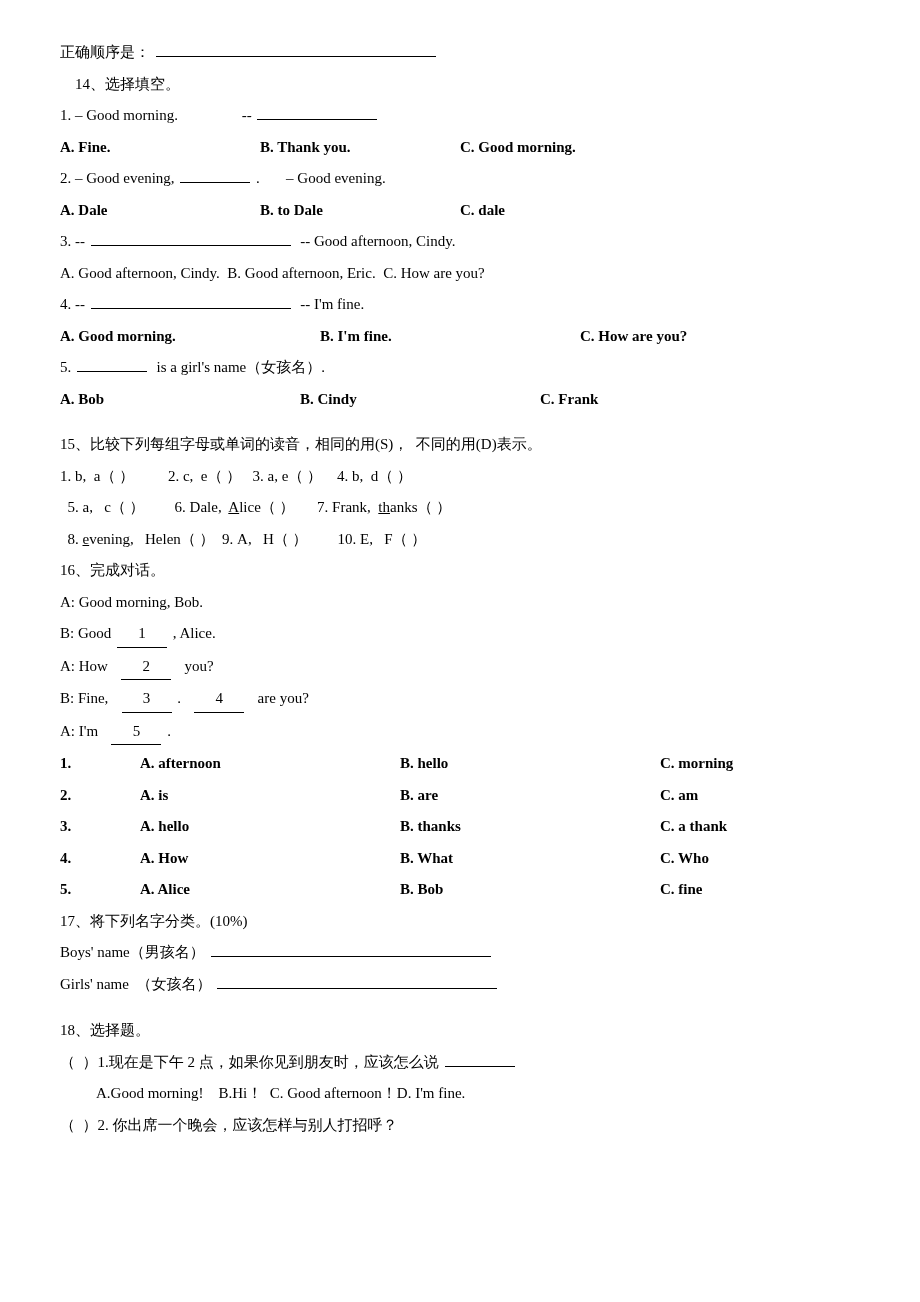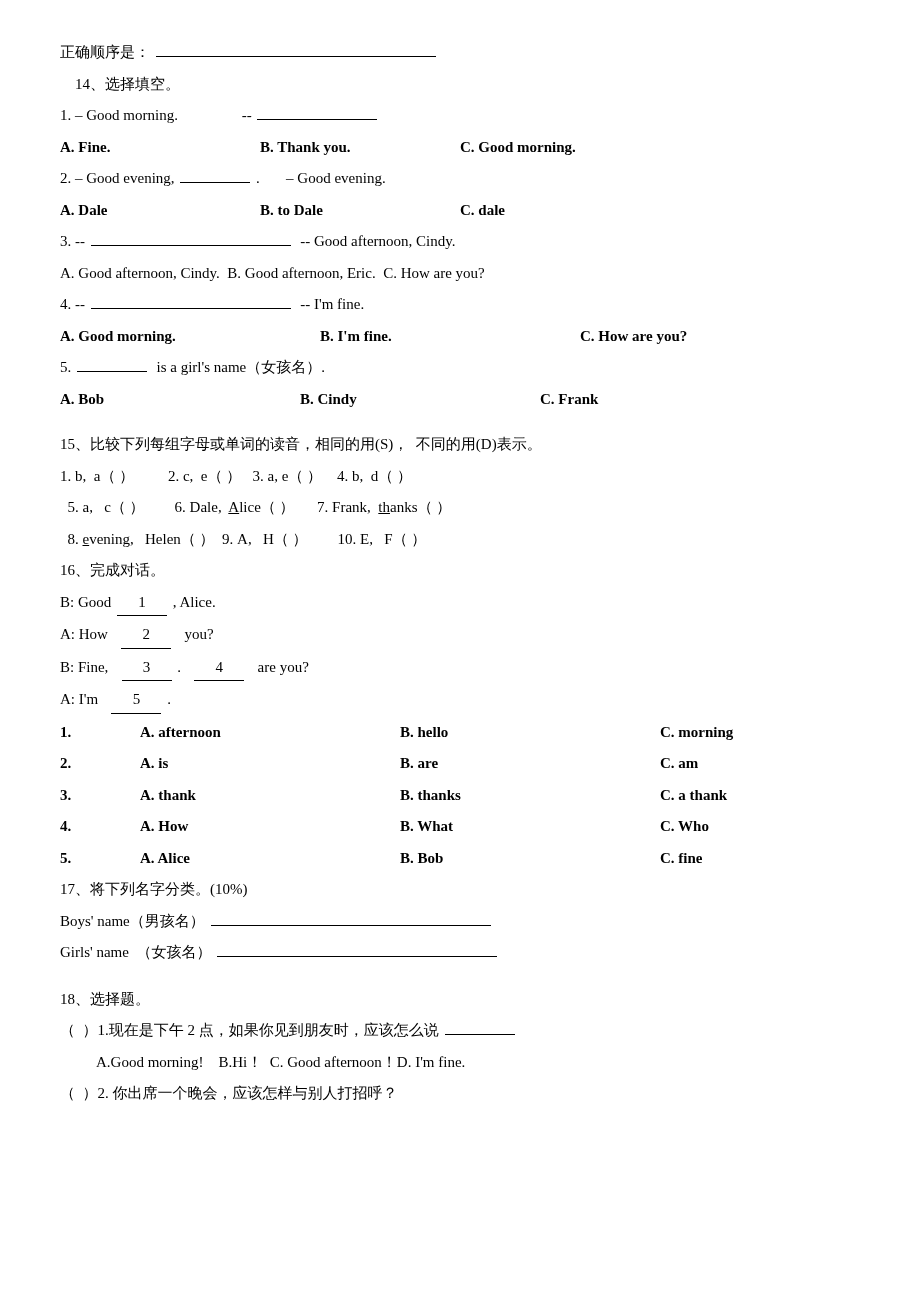--- a/index.html
+++ b/index.html
@@ -146,20 +146,23 @@
     <span>&nbsp; 5. a,&nbsp;&nbsp; c（&nbsp;）&nbsp;&nbsp;&nbsp;&nbsp;&nbsp;&nbsp;&nbsp;&nbsp;6. Dale,&nbsp; <u>A</u>lice（&nbsp;）&nbsp;&nbsp;&nbsp;&nbsp;&nbsp;&nbsp;7. Frank,&nbsp; <u>th</u>anks（&nbsp;）</span>
   </div>
   <div class="line">
     <span>&nbsp; 8. <u>e</u>vening,&nbsp;&nbsp; Helen（&nbsp;）&nbsp; 9. A,&nbsp;&nbsp; H（&nbsp;）&nbsp;&nbsp;&nbsp;&nbsp;&nbsp;&nbsp;&nbsp;&nbsp;10. E,&nbsp;&nbsp; F（&nbsp;）</span>
   </div>
 
   <div class="line" style="margin-top:4px;">
     <span>16、完成对话。</span>
   </div>
   <div class="line">
+    <span>A: Good morning, Bob.</span>
+  </div>
+  <div class="line">
     <span>B: Good</span>
     <span class="underline-num">1</span>
     <span>, Alice.</span>
   </div>
   <div class="line">
     <span>A: How &nbsp;</span>
     <span class="underline-num">2</span>
     <span>&nbsp; you?</span>
   </div>
   <div class="line">
@@ -182,21 +185,21 @@
     <span class="opt-wide">C. morning</span>
   </div>
   <div class="line options-row">
     <span style="min-width:40px;">2.</span>
     <span class="opt-wide">A. is</span>
     <span class="opt-wide">B. are</span>
     <span class="opt-wide">C. am</span>
   </div>
   <div class="line options-row">
     <span style="min-width:40px;">3.</span>
-    <span class="opt-wide">A. thank</span>
+    <span class="opt-wide">A. hello</span>
     <span class="opt-wide">B. thanks</span>
     <span class="opt-wide">C. a thank</span>
   </div>
   <div class="line options-row">
     <span style="min-width:40px;">4.</span>
     <span class="opt-wide">A. How</span>
     <span class="opt-wide">B. What</span>
     <span class="opt-wide">C. Who</span>
   </div>
   <div class="line options-row">

